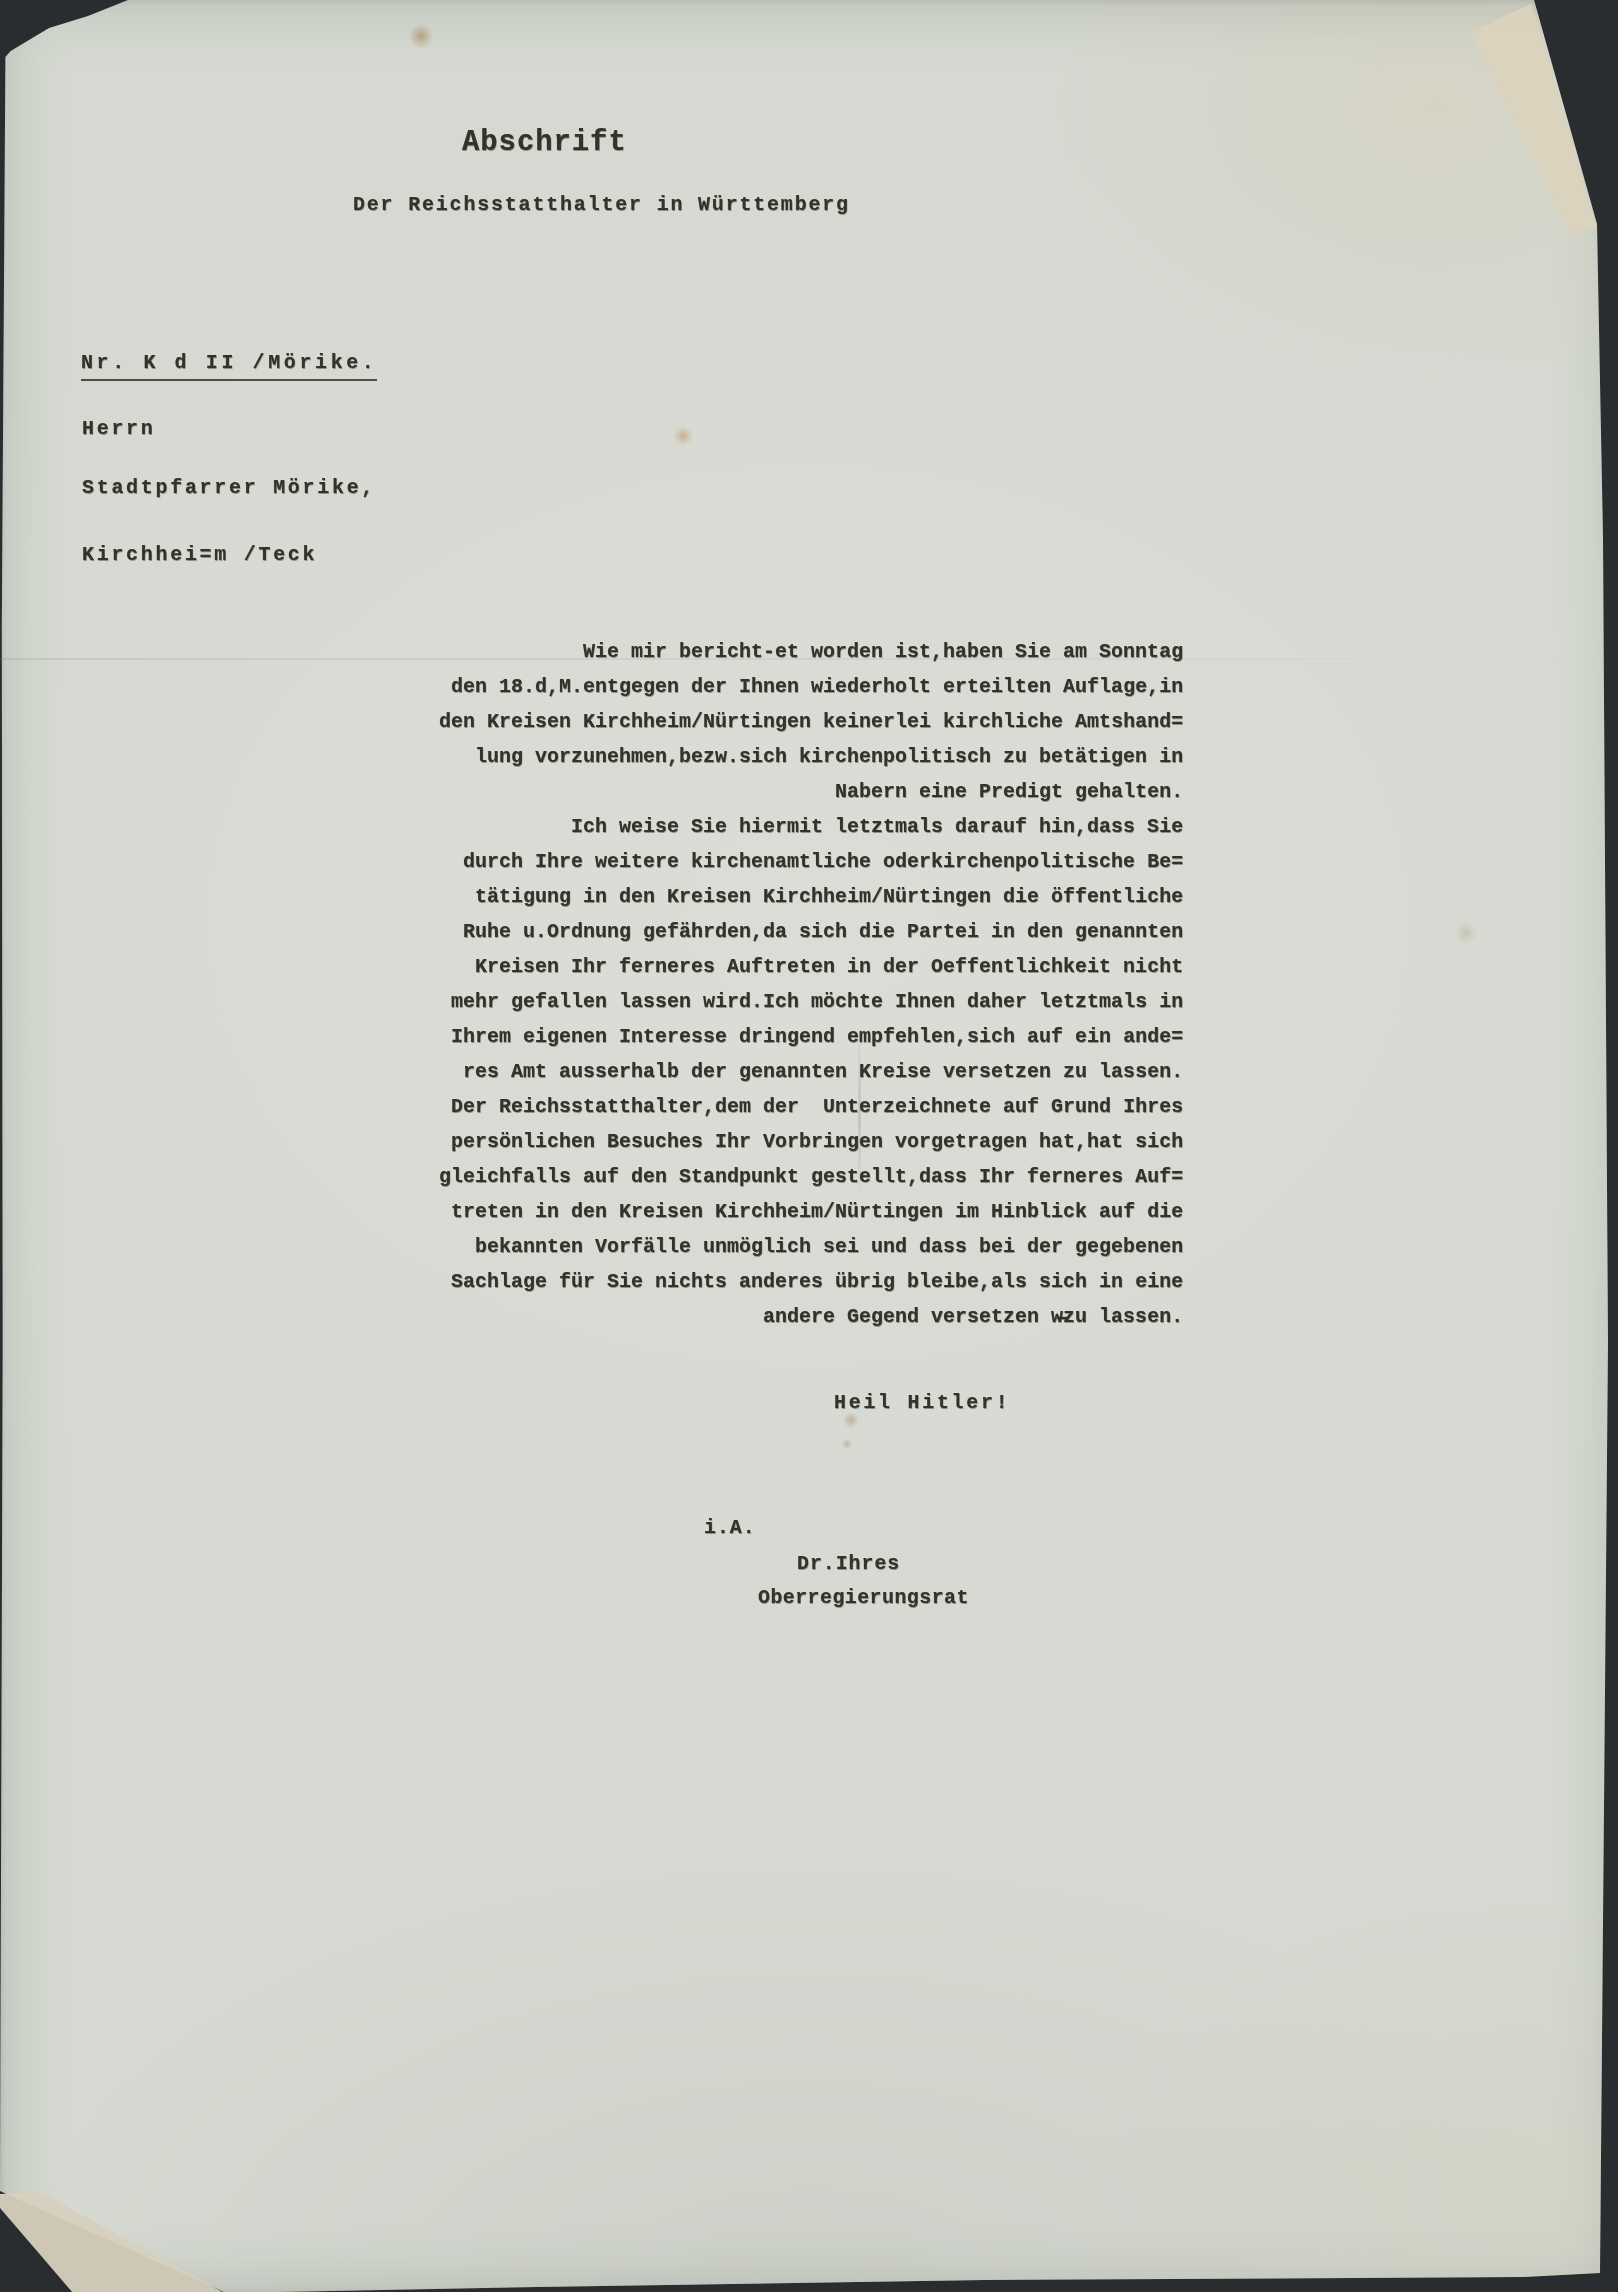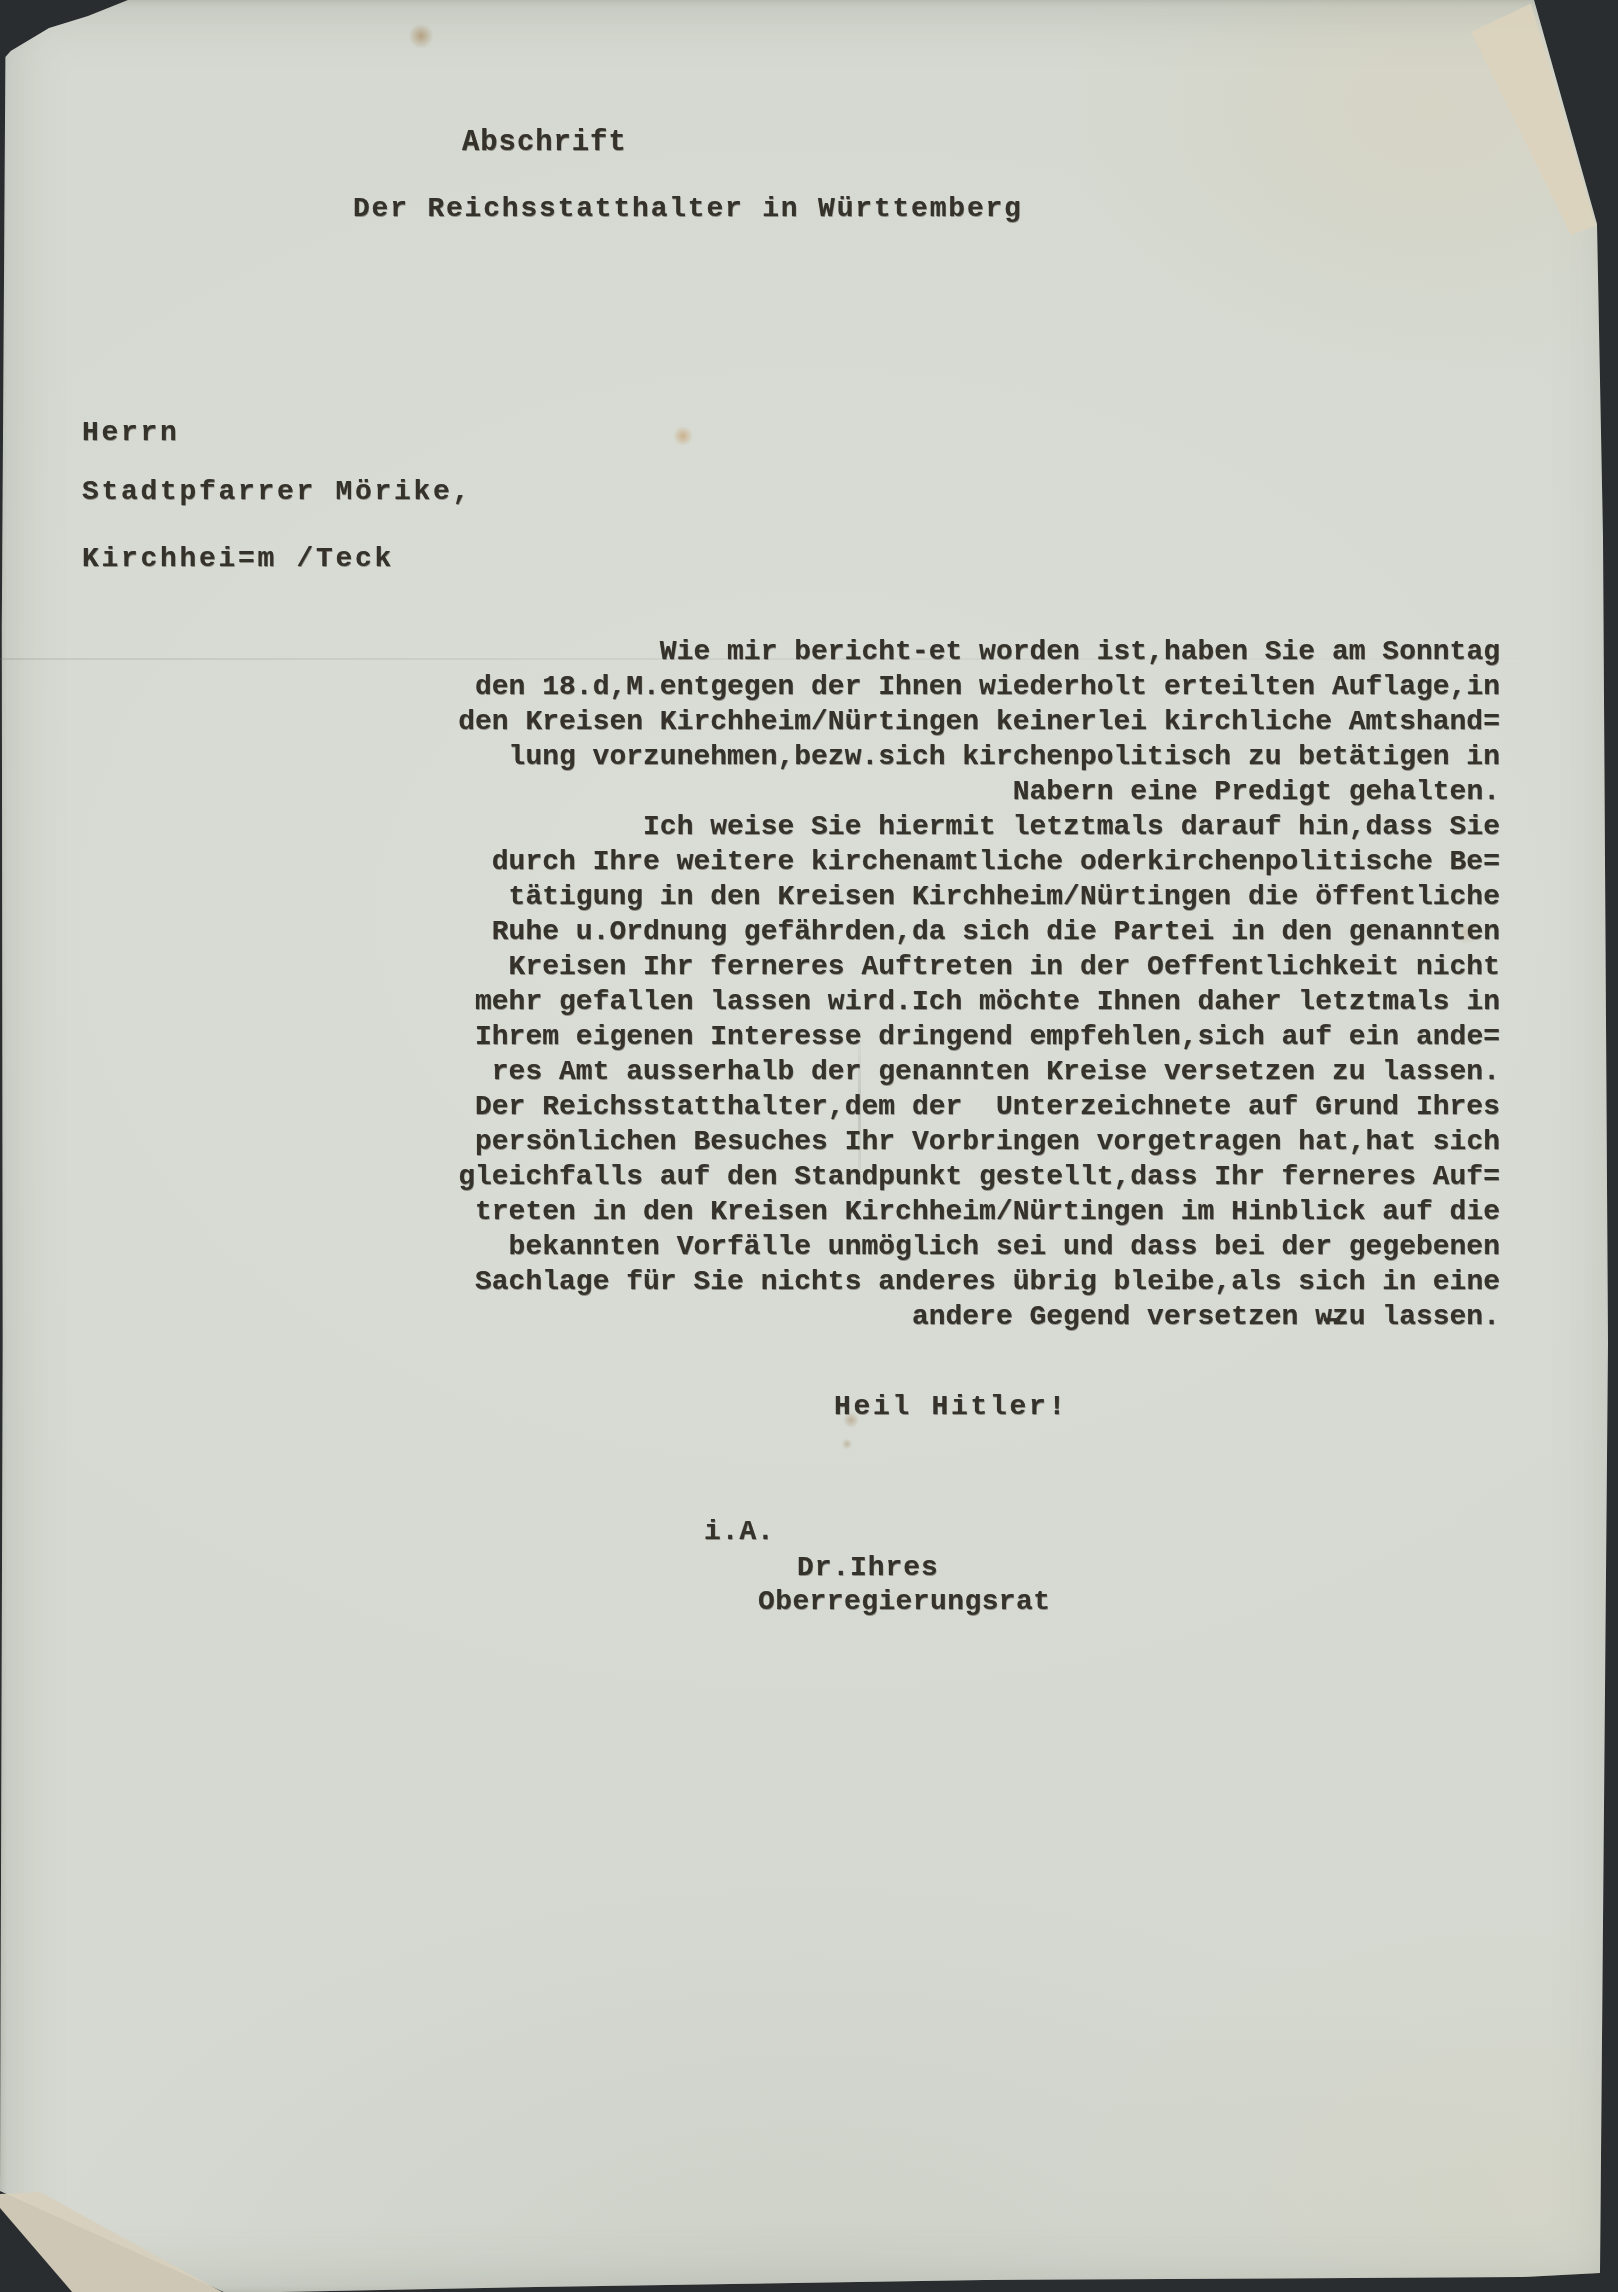--- a/index.html
+++ b/index.html
@@ -56,21 +56,21 @@
     position:absolute;left:0;top:658px;width:100%;height:1.8px;
     background:linear-gradient(to right, rgba(120,122,112,.18), rgba(120,122,112,.08) 60%, rgba(120,122,112,0));
   }
 
   
   .content{position:absolute;inset:0;z-index:5;}
   .txt{
     position:absolute;
     font-family:"Liberation Mono","DejaVu Sans Mono",monospace;
     font-weight:700;
-    font-size:28px;
+    font-size:20px;
     color:#35312b;
     white-space:pre;
     text-shadow:0.5px 0.7px 0.5px rgba(53,49,43,.45), -0.3px -0.3px 0.4px rgba(53,49,43,.25);
   }
   .doc-type      {left:462px; top:126px; letter-spacing:0.9px; font-size:29px;}
   .letterhead    {left:353px; top:193px; letter-spacing:1.8px;}
   .ref           {left:81px;  top:351px; letter-spacing:3.6px;
                   border-bottom:2.7px solid rgba(56,52,45,.85); padding-bottom:5.4px;}
   .dateline      {left:1037px;top:360px; letter-spacing:1.8px;}
   .recipient{position:absolute;left:0;top:0;width:100%;height:100%;}
@@ -95,20 +95,21 @@
   <div class="tape-bl"></div>
   <div class="crease-v"></div>
   <div class="crease-h"></div>
 
   <div class="content">
 
     <div class="txt doc-type">Abschrift</div>
 
     <div class="txt letterhead">Der Reichsstatthalter in Württemberg</div>
 
+    <div class="txt ref">Nr. K d II /Mörike.</div>
 
 
     <div class="recipient">
         <div class="txt recipient-line">Herrn</div>
         <div class="txt recipient-line">Stadtpfarrer Mörike,</div>
         <div class="txt recipient-line">Kirchhei=m /Teck</div>
       </div>
 
     <div class="body-block txt"><div class="body-line">                Wie mir bericht-et worden ist,haben Sie am Sonntag</div><div class="body-line">den 18.d,M.entgegen der Ihnen wiederholt erteilten Auflage,in</div><div class="body-line">den Kreisen Kirchheim/Nürtingen keinerlei kirchliche Amtshand=</div><div class="body-line">lung vorzunehmen,bezw.sich kirchenpolitisch zu betätigen in</div><div class="body-line">Nabern eine Predigt gehalten.</div><div class="body-line">       Ich weise Sie hiermit letztmals darauf hin,dass Sie</div><div class="body-line">durch Ihre weitere kirchenamtliche oderkirchenpolitische Be=</div><div class="body-line"> tätigung in den Kreisen Kirchheim/Nürtingen die öffentliche</div><div class="body-line"> Ruhe u.Ordnung gefährden,da sich die Partei in den genannten</div><div class="body-line">Kreisen Ihr ferneres Auftreten in der Oeffentlichkeit nicht</div><div class="body-line">mehr gefallen lassen wird.Ich möchte Ihnen daher letztmals in</div><div class="body-line">Ihrem eigenen Interesse dringend empfehlen,sich auf ein ande=</div><div class="body-line">res Amt ausserhalb der genannten Kreise versetzen zu lassen.</div><div class="body-line"> Der Reichsstatthalter,dem der  Unterzeichnete auf Grund Ihres</div><div class="body-line">persönlichen Besuches Ihr Vorbringen vorgetragen hat,hat sich</div><div class="body-line">gleichfalls auf den Standpunkt gestellt,dass Ihr ferneres Auf=</div><div class="body-line">treten in den Kreisen Kirchheim/Nürtingen im Hinblick auf die</div><div class="body-line">bekannten Vorfälle unmöglich sei und dass bei der gegebenen</div><div class="body-line">Sachlage für Sie nichts anderes übrig bleibe,als sich in eine</div><div class="body-line">andere Gegend versetzen w̶zu lassen.</div></div>
 

